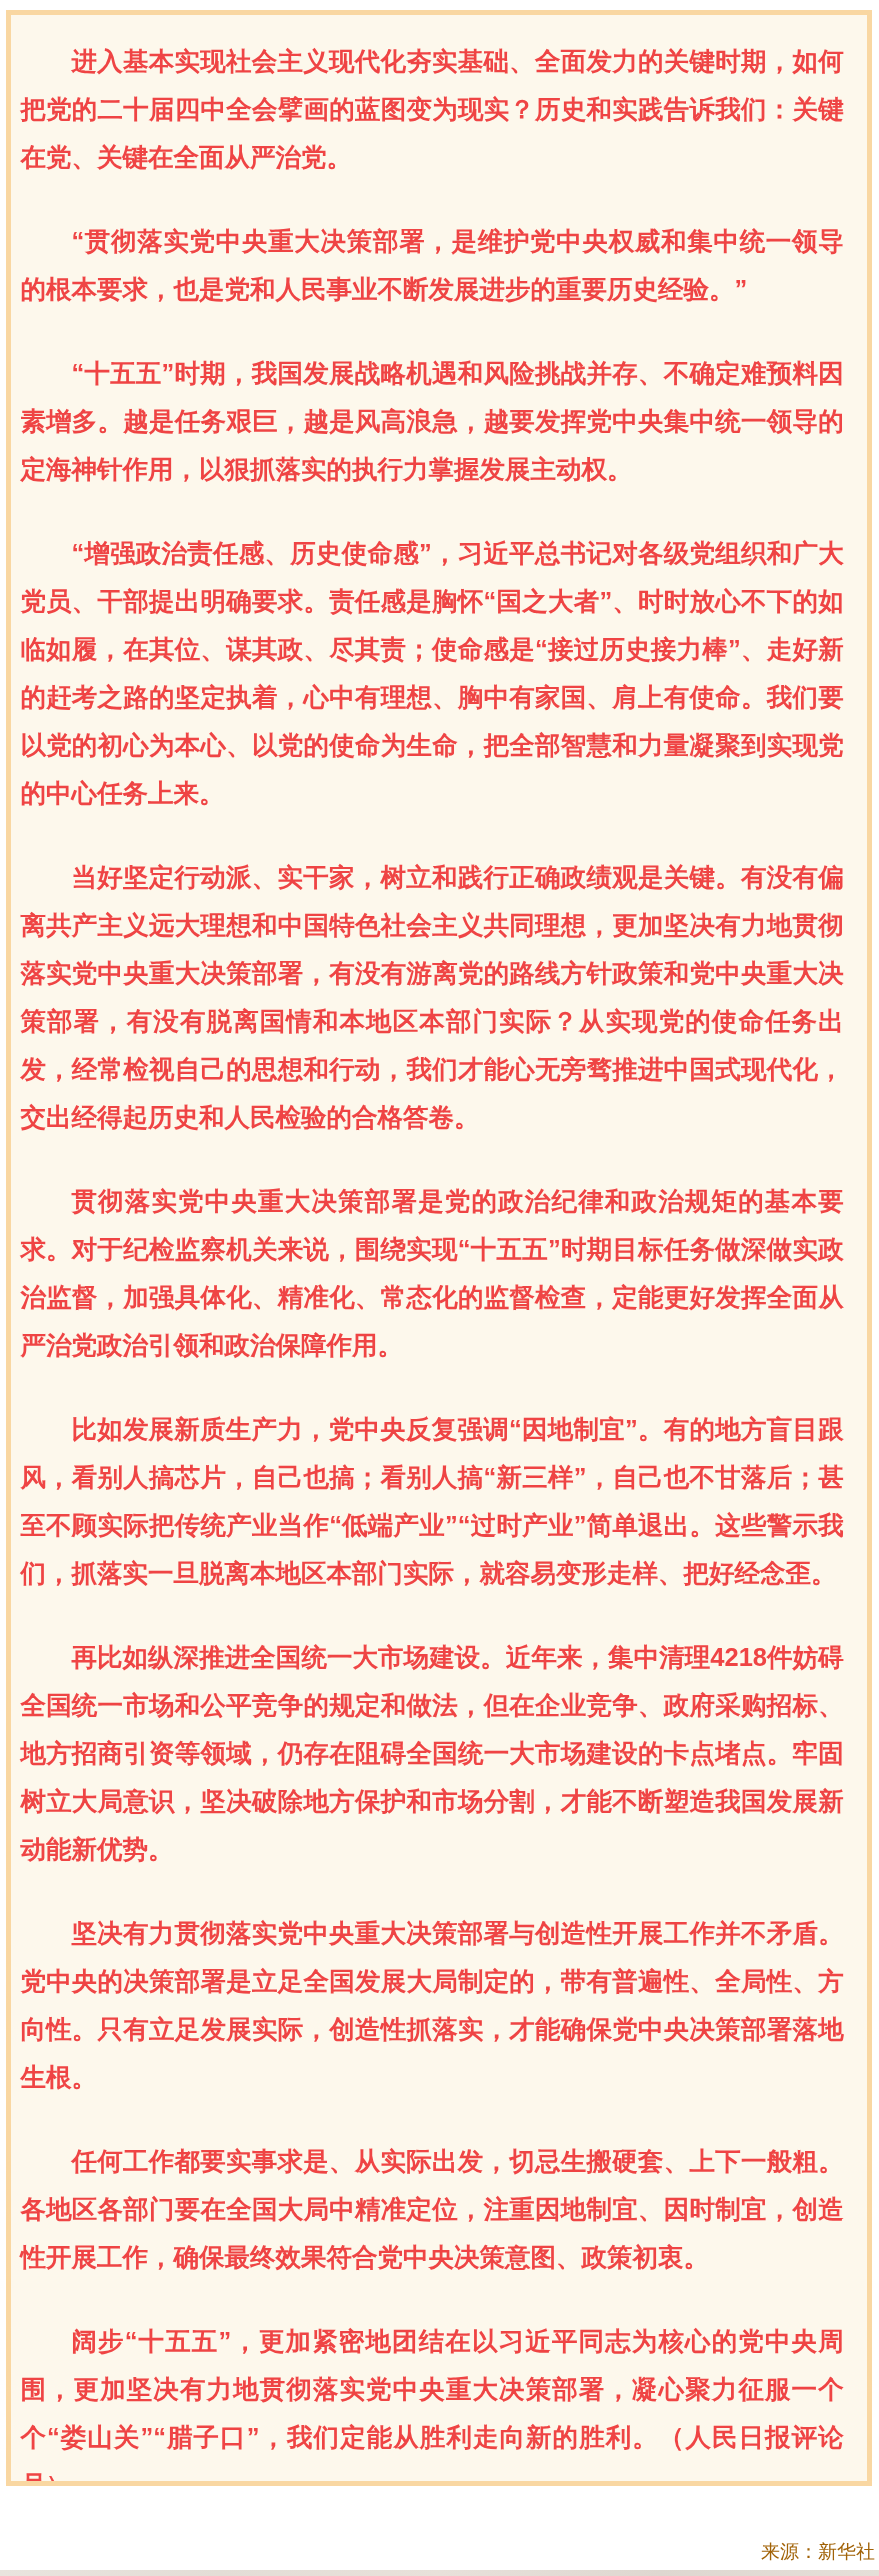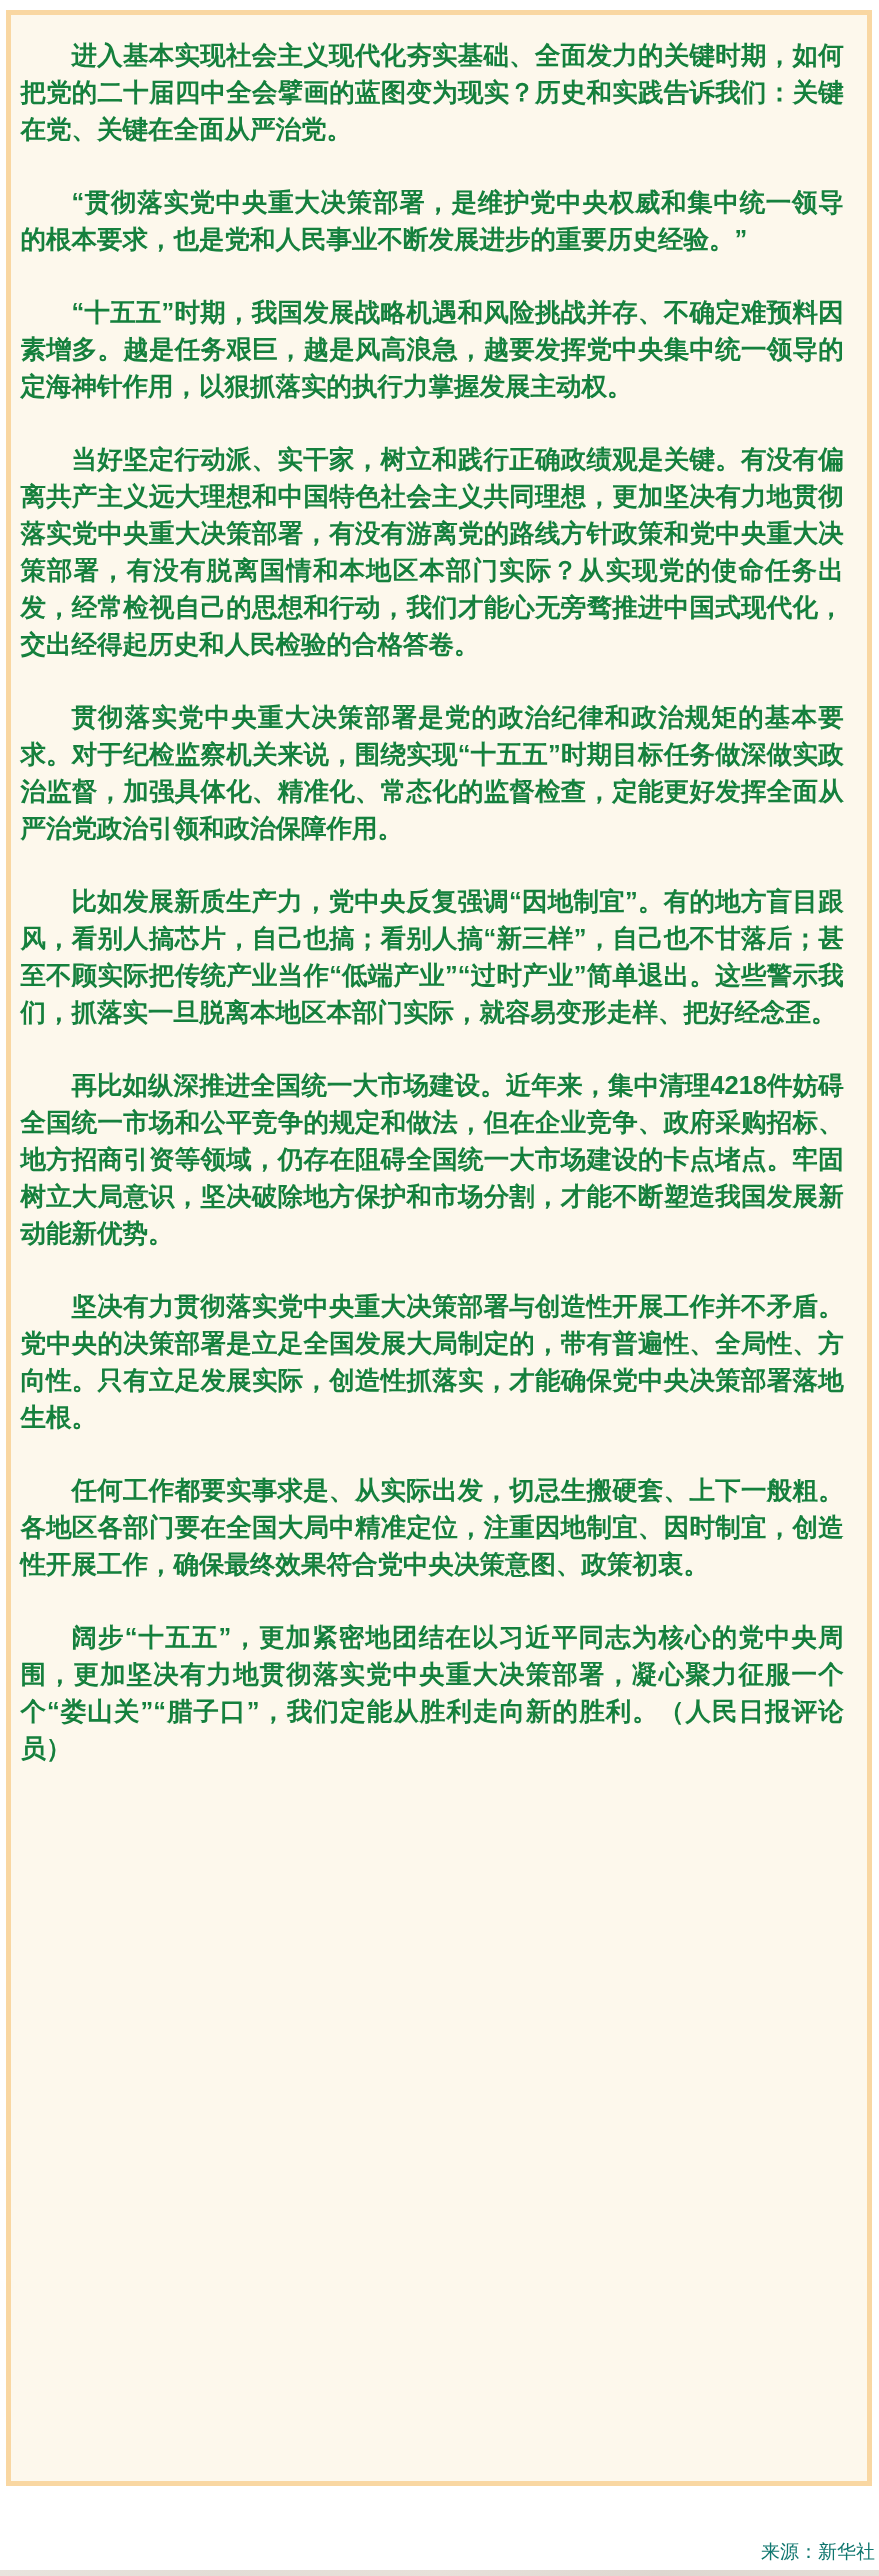--- a/index.html
+++ b/index.html
@@ -22,55 +22,56 @@
     height: 2476px;
     box-sizing: border-box;
     border: 5.1px solid #f9d7a2;
     background: #fdf8ec;
     padding: 22px 7.7px 0 9px;
     overflow: hidden;
   }
   .article-card p.para {
     margin: 0 16px 36px 0;
     font-size: 25.5px;
-    line-height: 37px;
+    line-height: 48px;
     font-weight: bold;
-    color: #15803d;
+    color: #ef4444;
     text-align: justify;
     text-indent: 2em;
     word-break: break-all;
   }
   .article-card p.para:last-child {
     margin-bottom: 0;
   }
   .source-credit {
     position: absolute;
     right: 5.1px;
     top: 2538px;
     font-size: 19px;
     line-height: 28px;
     font-weight: normal;
-    color: #0f766e;
+    color: #a16207;
   }
   .bottom-page-edge {
     position: absolute;
     left: 0;
     bottom: 0;
     width: 880px;
     height: 5.7px;
     background: linear-gradient(90deg, #e9e4de 0%, #e3ddd6 25%, #e8e1da 50%, #ded7d0 75%, #e5dfd8 100%);
   }
 </style>
 </head>
 <body>
 
 <div class="article-card">
   <p class="para">进入基本实现社会主义现代化夯实基础、全面发力的关键时期，如何把党的二十届四中全会擘画的蓝图变为现实？历史和实践告诉我们：关键在党、关键在全面从严治党。</p>
   <p class="para">“贯彻落实党中央重大决策部署，是维护党中央权威和集中统一领导的根本要求，也是党和人民事业不断发展进步的重要历史经验。”</p>
   <p class="para">“十五五”时期，我国发展战略机遇和风险挑战并存、不确定难预料因素增多。越是任务艰巨，越是风高浪急，越要发挥党中央集中统一领导的定海神针作用，以狠抓落实的执行力掌握发展主动权。</p>
+  <p class="para">“增强政治责任感、历史使命感”，习近平总书记对各级党组织和广大党员、干部提出明确要求。责任感是胸怀“国之大者”、时时放心不下的如临如履，在其位、谋其政、尽其责；使命感是“接过历史接力棒”、走好新的赶考之路的坚定执着，心中有理想、胸中有家国、肩上有使命。我们要以党的初心为本心、以党的使命为生命，把全部智慧和力量凝聚到实现党的中心任务上来。</p>
   <p class="para">当好坚定行动派、实干家，树立和践行正确政绩观是关键。有没有偏离共产主义远大理想和中国特色社会主义共同理想，更加坚决有力地贯彻落实党中央重大决策部署，有没有游离党的路线方针政策和党中央重大决策部署，有没有脱离国情和本地区本部门实际？从实现党的使命任务出发，经常检视自己的思想和行动，我们才能心无旁骛推进中国式现代化，交出经得起历史和人民检验的合格答卷。</p>
   <p class="para">贯彻落实党中央重大决策部署是党的政治纪律和政治规矩的基本要求。对于纪检监察机关来说，围绕实现“十五五”时期目标任务做深做实政治监督，加强具体化、精准化、常态化的监督检查，定能更好发挥全面从严治党政治引领和政治保障作用。</p>
   <p class="para">比如发展新质生产力，党中央反复强调“因地制宜”。有的地方盲目跟风，看别人搞芯片，自己也搞；看别人搞“新三样”，自己也不甘落后；甚至不顾实际把传统产业当作“低端产业”“过时产业”简单退出。这些警示我们，抓落实一旦脱离本地区本部门实际，就容易变形走样、把好经念歪。</p>
   <p class="para">再比如纵深推进全国统一大市场建设。近年来，集中清理4218件妨碍全国统一市场和公平竞争的规定和做法，但在企业竞争、政府采购招标、地方招商引资等领域，仍存在阻碍全国统一大市场建设的卡点堵点。牢固树立大局意识，坚决破除地方保护和市场分割，才能不断塑造我国发展新动能新优势。</p>
   <p class="para">坚决有力贯彻落实党中央重大决策部署与创造性开展工作并不矛盾。党中央的决策部署是立足全国发展大局制定的，带有普遍性、全局性、方向性。只有立足发展实际，创造性抓落实，才能确保党中央决策部署落地生根。</p>
   <p class="para">任何工作都要实事求是、从实际出发，切忌生搬硬套、上下一般粗。各地区各部门要在全国大局中精准定位，注重因地制宜、因时制宜，创造性开展工作，确保最终效果符合党中央决策意图、政策初衷。</p>
   <p class="para">阔步“十五五”，更加紧密地团结在以习近平同志为核心的党中央周围，更加坚决有力地贯彻落实党中央重大决策部署，凝心聚力征服一个个“娄山关”“腊子口”，我们定能从胜利走向新的胜利。（人民日报评论员）</p>
 </div>
 
 <div class="source-credit">来源：新华社</div>

